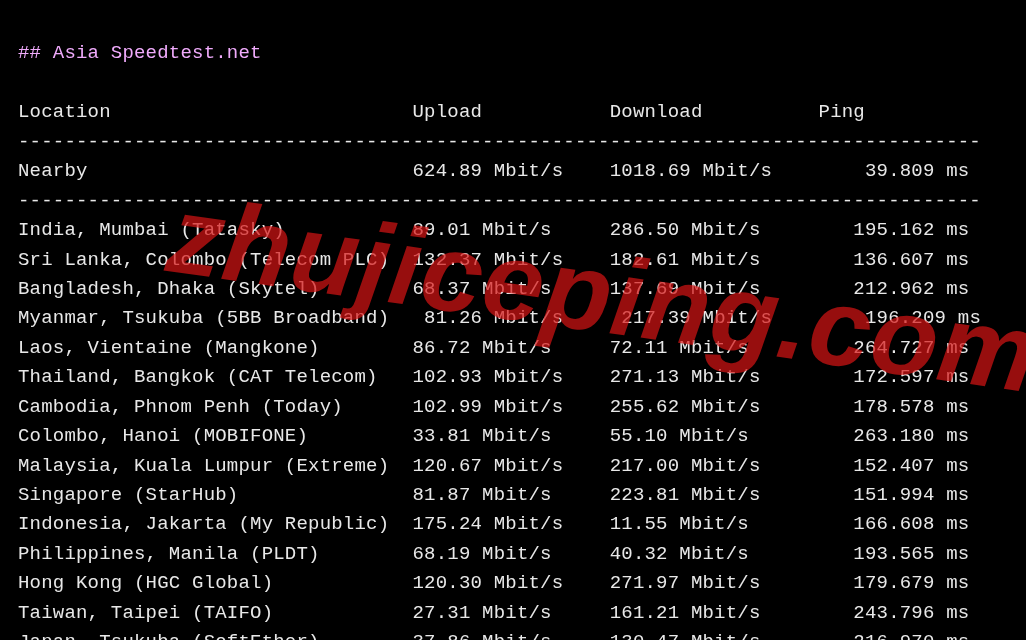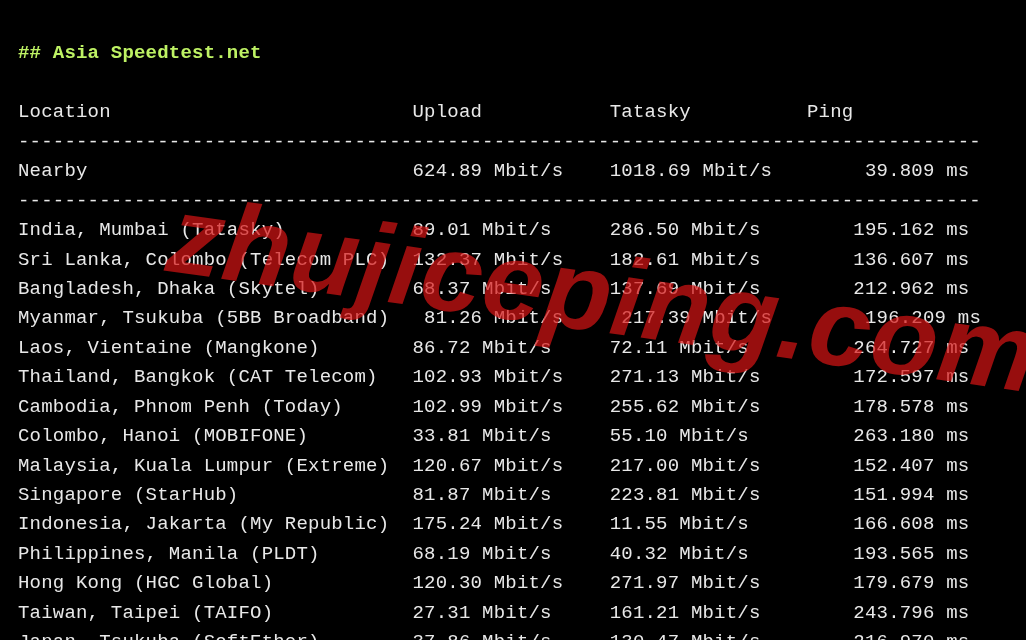--- a/index.html
+++ b/index.html
@@ -14,22 +14,22 @@
     position: relative;
     font-family: "Consolas", "Menlo", "Courier New", monospace;
     font-size: 19px;
     line-height: 1.55;
     color: #e8e8e8;
     padding: 10px 18px 8px 18px;
     white-space: pre;
     letter-spacing: 0.2px;
   }
   .title {
-    color: #bef264;
-    font-weight: 700;
+    color: #f0abfc;
+    font-weight: 400;
   }
   .watermark {
     position: absolute;
     top: 230px;
     left: 165px;
     font-family: Arial, "Helvetica Neue", sans-serif;
     font-size: 110px;
     font-weight: 700;
     font-style: italic;
     color: rgba(215, 20, 20, 0.70);
@@ -37,21 +37,21 @@
     pointer-events: none;
     letter-spacing: 1px;
   }
 </style>
 </head>
 <body>
 
 <div class="terminal">
 <span class="title">## Asia Speedtest.net</span>
 
-<span><span>Location                          </span><span>Upload           </span><span>Tatasky          </span><span>Ping         </span></span>
+<span><span>Location                          </span><span>Upload           </span><span>Download          </span><span>Ping         </span></span>
 <span>-----------------------------------------------------------------------------------</span>
 <span><span>Nearby                            </span><span>624.89 Mbit/s    </span><span>1018.69 Mbit/s    </span><span>    39.809 ms</span></span>
 <span>-----------------------------------------------------------------------------------</span>
 <span><span><span>India, Mumbai (Tatasky)           </span><span>89.01 Mbit/s     </span><span>286.50 Mbit/s     </span><span>   195.162 ms</span></span>
 <span><span>Sri Lanka, Colombo (Telecom PLC)  </span><span>132.37 Mbit/s    </span><span>182.61 Mbit/s     </span><span>   136.607 ms</span></span>
 <span><span>Bangladesh, Dhaka (Skytel)        </span><span>68.37 Mbit/s     </span><span>137.69 Mbit/s     </span><span>   212.962 ms</span></span>
 <span><span>Myanmar, Tsukuba (5BB Broadband)   </span><span>81.26 Mbit/s     </span><span>217.39 Mbit/s     </span><span>   196.209 ms</span></span>
 <span><span>Laos, Vientaine (Mangkone)        </span><span>86.72 Mbit/s     </span><span>72.11 Mbit/s      </span><span>   264.727 ms</span></span>
 <span><span>Thailand, Bangkok (CAT Telecom)   </span><span>102.93 Mbit/s    </span><span>271.13 Mbit/s     </span><span>   172.597 ms</span></span>
 <span><span>Cambodia, Phnom Penh (Today)      </span><span>102.99 Mbit/s    </span><span>255.62 Mbit/s     </span><span>   178.578 ms</span></span>

